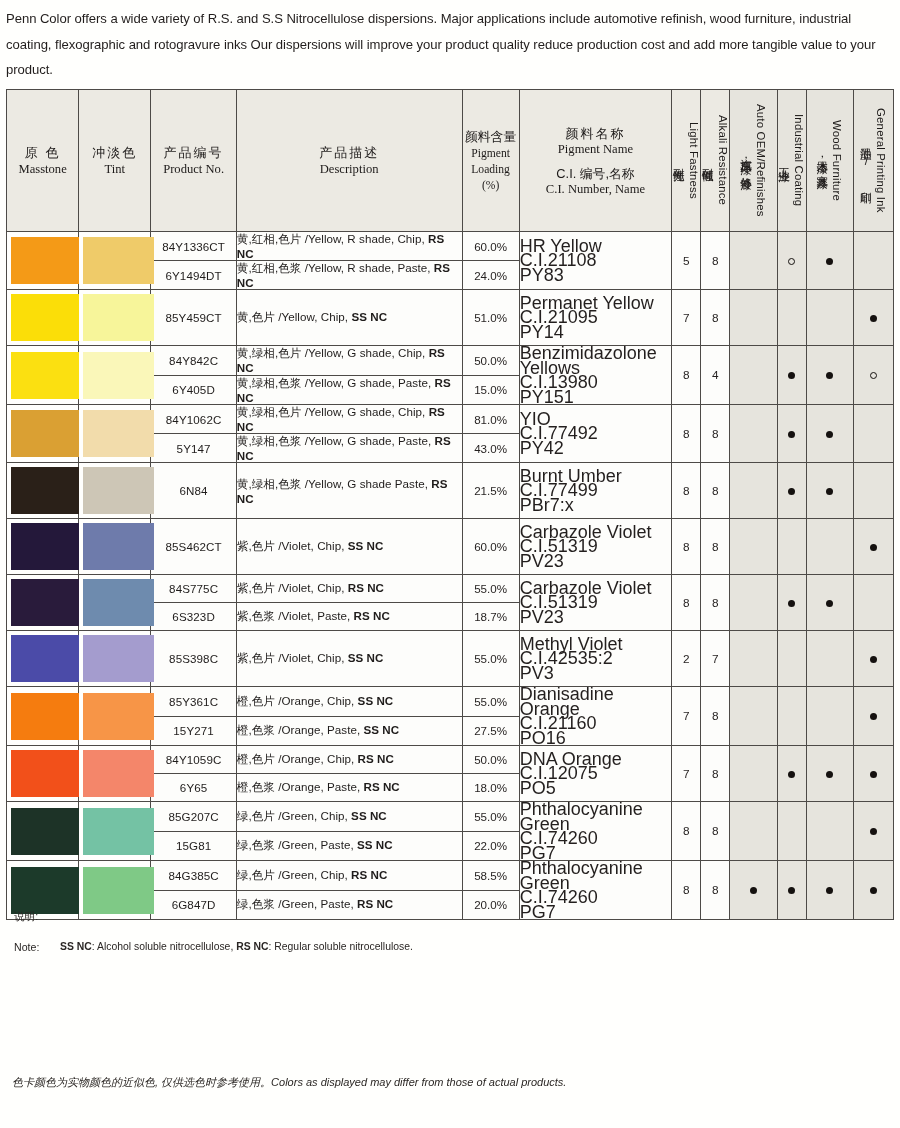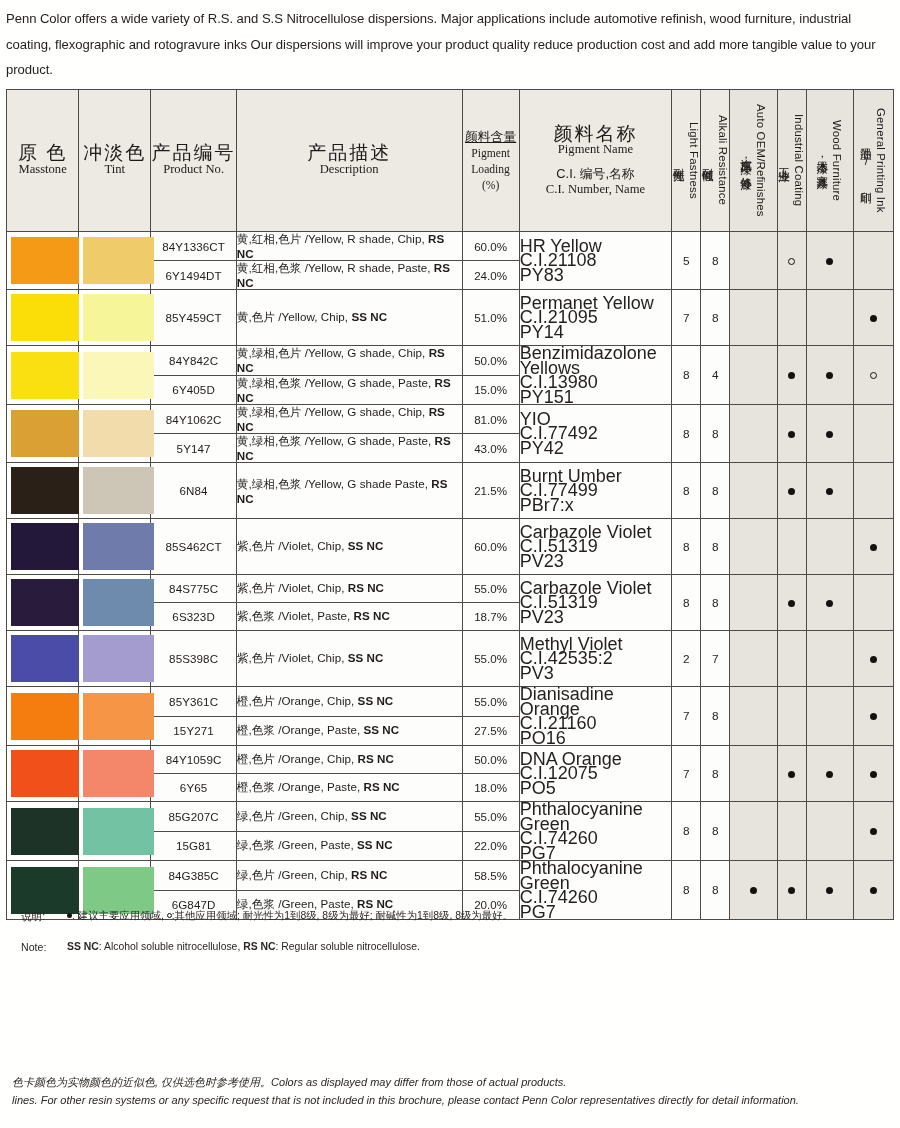--- a/index.html
+++ b/index.html
@@ -41,25 +41,25 @@
     font-weight:normal;
   }
 
   
   thead th {
     height:142px;
     background:#eceae3;
     text-align:center;
     color:#1d1a19;
   }
-  .h-cn { font-size:19px; letter-spacing:2px; display:block; line-height:17px;}
+  .h-cn { font-size:13px; letter-spacing:2px; display:block; line-height:17px;}
   .h-en { font-size:12.6px; display:block; line-height:15px; font-family:"Liberation Serif", serif;}
   .h-stack { display:flex; flex-direction:column; align-items:center; justify-content:center; gap:1px;}
   .h-stack.two { gap:8px; }
-  .h-small .h-cn { font-size:12.8px; letter-spacing:0;text-decoration:underline;}
+  .h-small .h-cn { font-size:12.8px; letter-spacing:0;}
   .h-small .h-en { font-size:11.6px; }
 
   
   .vh {
     background:#e6e4dd;
     position:relative;
   }
   .vh .vinner {
     display:flex;
     flex-direction:row;
@@ -137,21 +137,20 @@
   .dot-open { background:transparent; border:1.4px solid #15110f; width:7px; height:7px;}
 
   
   #notes {
     position:absolute;
     left:0; top:908px;
     width:900px;
     font-size:10.4px;
     line-height:16.5px;
     color:#2a2624;
-    padding-left:7px;
   }
   .note-block { display:flex; padding-left:14px; }
   .note-lab { width:46px; flex:0 0 46px; font-size:10.6px; }
   .note-body { flex:1; }
   .note-body .ln { display:block; }
   .nb { font-weight:bold; }
   .inl-dot {
     display:inline-block; width:5px;height:5px;border-radius:50%;
     background:#15110f; vertical-align:middle; margin-bottom:1px;
   }
@@ -536,27 +535,25 @@
           <td class="load">20.0%</td>
         </tr>
       </tbody>
   </table>
 </div>
 
 <div id="notes">
   <div class="note-block" id="notes-cn">
     <div class="note-lab">说明:</div>
     <div class="note-body">
-      <span class="ln"><span class="inl-dot"></span><span>: 建议主要应用领域, </span><span class="inl-open"></span><span>:其他应用领域; 耐光性为1到8级, 8级为最好; 耐碱性为1到8级, 8级为最好。</span></span>
     </div>
   </div>
   <div class="note-block">
     <div class="note-lab">Note:</div>
     <div class="note-body">
       <span class="ln"><b class="nb">SS NC</b><span>: Alcohol soluble nitrocellulose, </span><b class="nb">RS NC</b><span>: Regular soluble nitrocellulose.</span></span>
     </div>
   </div>
 </div>
 
 <div id="disclaimer">
   <span class="dl">色卡颜色为实物颜色的近似色, 仅供选色时参考使用。Colors as displayed may differ from those of actual products.</span>
-  <span class="dl">lines.  For other resin systems or any specific request that is not included in this brochure, please contact Penn Color representatives directly for detail information.</span>
 </div>
 
 </body></html>

